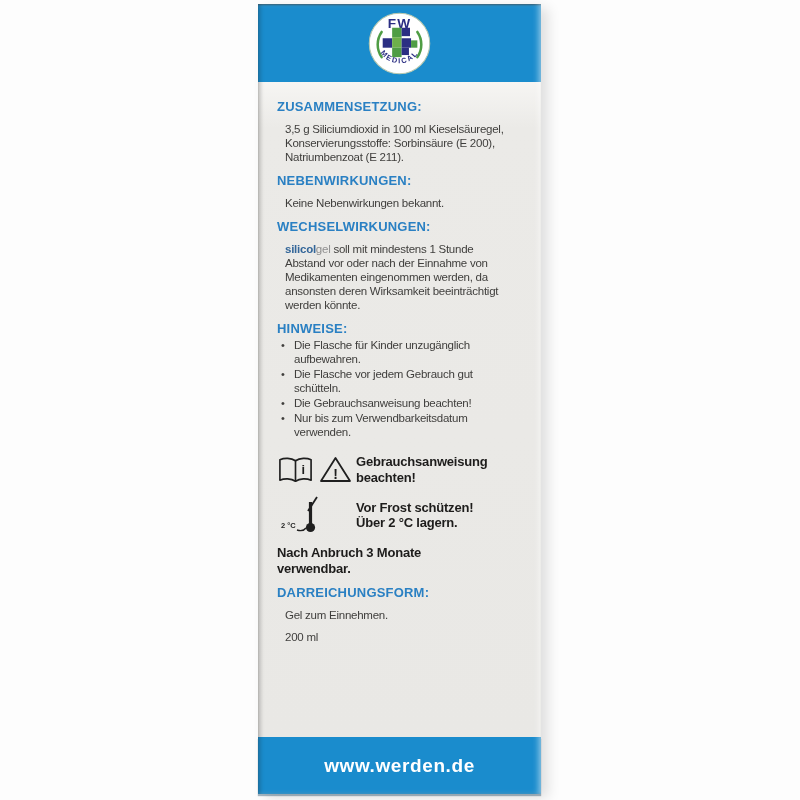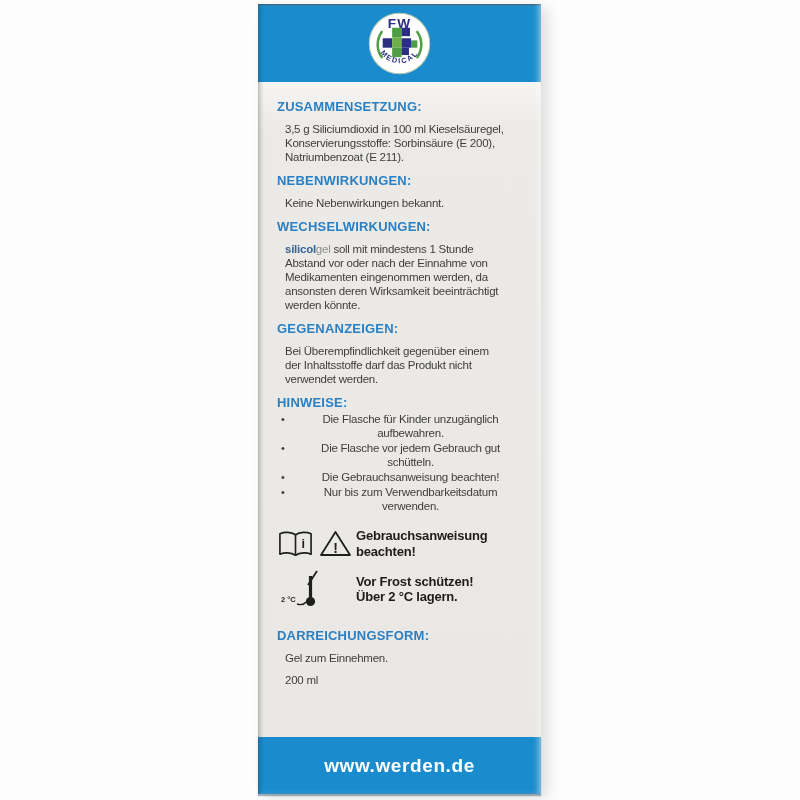--- a/index.html
+++ b/index.html
@@ -41,21 +41,21 @@
   h3.sec {
     font-size:13px; font-weight:bold; color:#2a80c3;
     margin:9px 0 2px 0; letter-spacing:0.2px;
   }
   .bodytext {
     font-size:11.5px; letter-spacing:-0.25px; line-height:14px;
     color:#3f3e3c; margin:8px; white-space:pre-line;
   }
   .brand-b { font-weight:bold; color:#336699; }
   .brand-g { color:#8f8f8f; }
-  ul.notes { margin:1px 0 0 0; padding:0; list-style:none;text-align:center; }
+  ul.notes { margin:1px 0 0 0; padding:0; list-style:none; }
   ul.notes li {
     position:relative; padding-left:17px; margin:0 0 1px 0;
     font-size:11.5px; letter-spacing:-0.25px; line-height:14px;
     color:#3f3e3c; white-space:pre-line;
   }
   ul.notes li::before {
     content:"\2022"; position:absolute; left:4px; top:0;
     font-size:11px; color:#3f3e3c;
   }
   .picto { margin-top:15px; }
@@ -118,26 +118,20 @@
 
       <div>
         <h3 class="sec">WECHSELWIRKUNGEN:</h3>
         <p class="bodytext"><span class="brand-b">silicol</span><span class="brand-g">gel</span><span> soll mit mindestens 1 Stunde
 Abstand vor oder nach der Einnahme von
 Medikamenten eingenommen werden, da
 ansonsten deren Wirksamkeit beeinträchtigt
 werden könnte.</span></p>
       </div>
 
-      <div>
-        <h3 class="sec">GEGENANZEIGEN:</h3>
-        <p class="bodytext">Bei Überempfindlichkeit gegenüber einem
-der Inhaltsstoffe darf das Produkt nicht
-verwendet werden.</p>
-      </div>
 
       <div>
         <h3 class="sec">HINWEISE:</h3>
         <ul class="notes">
           <li>Die Flasche für Kinder unzugänglich
 aufbewahren.</li>
           <li>Die Flasche vor jedem Gebrauch gut
 schütteln.</li>
           <li>Die Gebrauchsanweisung beachten!</li>
           <li>Nur bis zum Verwendbarkeitsdatum
@@ -172,20 +166,22 @@
               <circle cx="33.5" cy="33.5" r="4.6" fill="#1f1f1f"></circle>
               <path d="M20,36 Q26,38 29,34" fill="none" stroke="#1f1f1f" stroke-width="1.4"></path>
               <text x="4" y="34" font-size="7.5" font-weight="bold" fill="#1f1f1f">2 °C</text>
             </svg>
           </div>
           <div class="picto-label">Vor Frost schützen!
 Über 2 °C lagern.</div>
         </div>
 
         <div class="picto-row">
+          <div class="picto-label">Nach Anbruch 3 Monate
+verwendbar.</div>
         </div>
       </div>
 
       <div>
         <h3 class="sec">DARREICHUNGSFORM:</h3>
         <p class="bodytext">Gel zum Einnehmen.</p>
       </div>
 
       <div>
         <p class="bodytext">200 ml</p>

